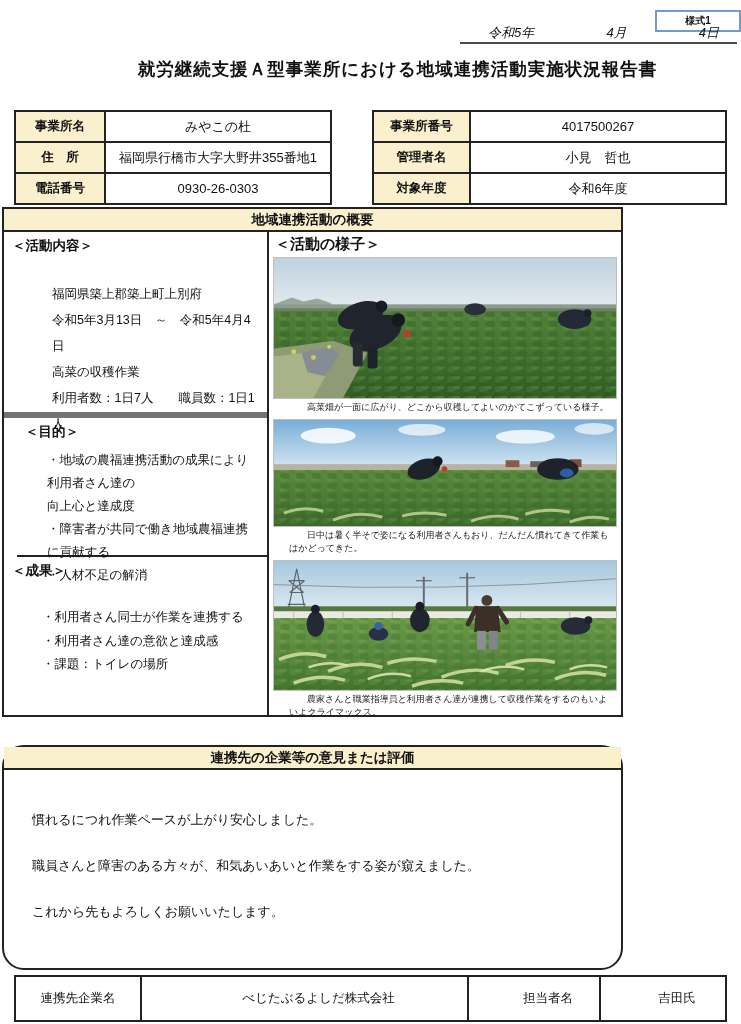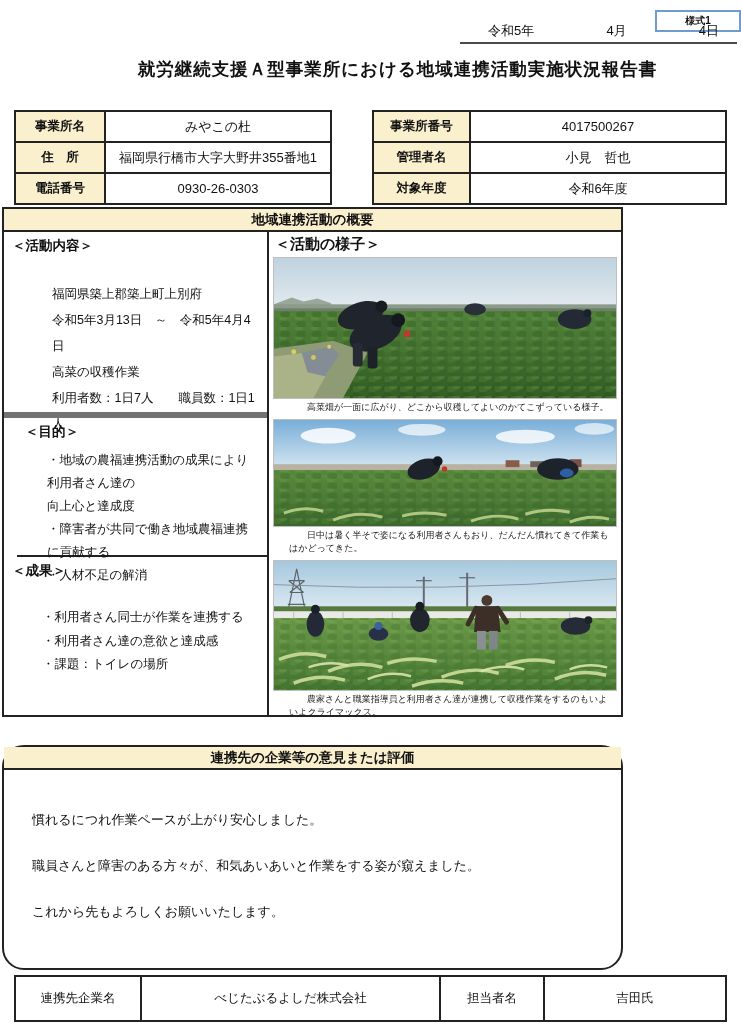--- a/index.html
+++ b/index.html
@@ -4,22 +4,22 @@
 <style>
   html,body{margin:0;padding:0;background:#fff;}
   body{font-family:"Liberation Sans","DejaVu Sans",sans-serif;color:#111;}
   #page{position:relative;width:741px;height:1024px;background:#fff;overflow:hidden;}
 
   
   .form-code-box{position:absolute;top:10px;left:655px;width:82px;height:18px;
     border:2px solid #6f9ccc;display:flex;align-items:center;justify-content:center;
     font-size:10px;font-weight:700;}
   .date-row{position:absolute;top:24px;left:460px;width:277px;height:20px;
-    display:flex;align-items:center;border-bottom:2px solid #4a4a4a;
-    font-size:13px;padding-bottom:4px;box-sizing:border-box;}
+    display:flex;align-items:flex-start;border-bottom:2px solid #4a4a4a;
+    font-size:13px;padding-bottom:4px;box-sizing:border-box;font-style:italic;}
   .date-row .y{margin-left:28px;}
   .date-row .m{margin-left:auto;}
   .date-row .d{margin-left:auto;margin-right:18px;}
   .doc-title{position:absolute;top:57px;left:0;width:100%;text-align:center;
     font-size:17.5px;font-weight:700;letter-spacing:1px;margin-left:27px;}
 
   
   .info-table{position:absolute;top:110px;border:2px solid #222;box-sizing:border-box;}
   .info-table .row{display:flex;height:29px;border-bottom:2px solid #222;}
   .info-table .row:last-child{border-bottom:none;}
@@ -59,21 +59,21 @@
   .photo-caption{font-size:9px;line-height:13px;color:#1a1a1a;
     padding:2px 8px 0 16px;text-indent:2em;}
   .ph1{height:142px;} .ph2{height:108px;} .ph3{height:131px;}
 
   #feedback{top:745px;height:225px;border-radius:22px;}
   .feedback-body{padding:42px 20px 0 28px;}
   .feedback-body p{margin:0 0 30px 0;font-size:13px;line-height:16px;}
 
   
   #footer-table{position:absolute;top:975px;left:14px;width:713px;height:47px;
-    border:2px solid #222;box-sizing:border-box;display:flex;}
+    border:2px solid #222;box-sizing:border-box;display:flex;gap:28px;}
   #footer-table .cell{display:flex;align-items:center;justify-content:center;
     font-size:12.5px;border-right:2px solid #222;box-sizing:border-box;}
   #footer-table .cell:last-child{border-right:none;}
   .fc1{width:126px;} .fc2{width:299px;} .fc3{width:104px;} .fc4{flex:1;}
 </style>
 </head>
 <body>
 
 <div id="page">
 

